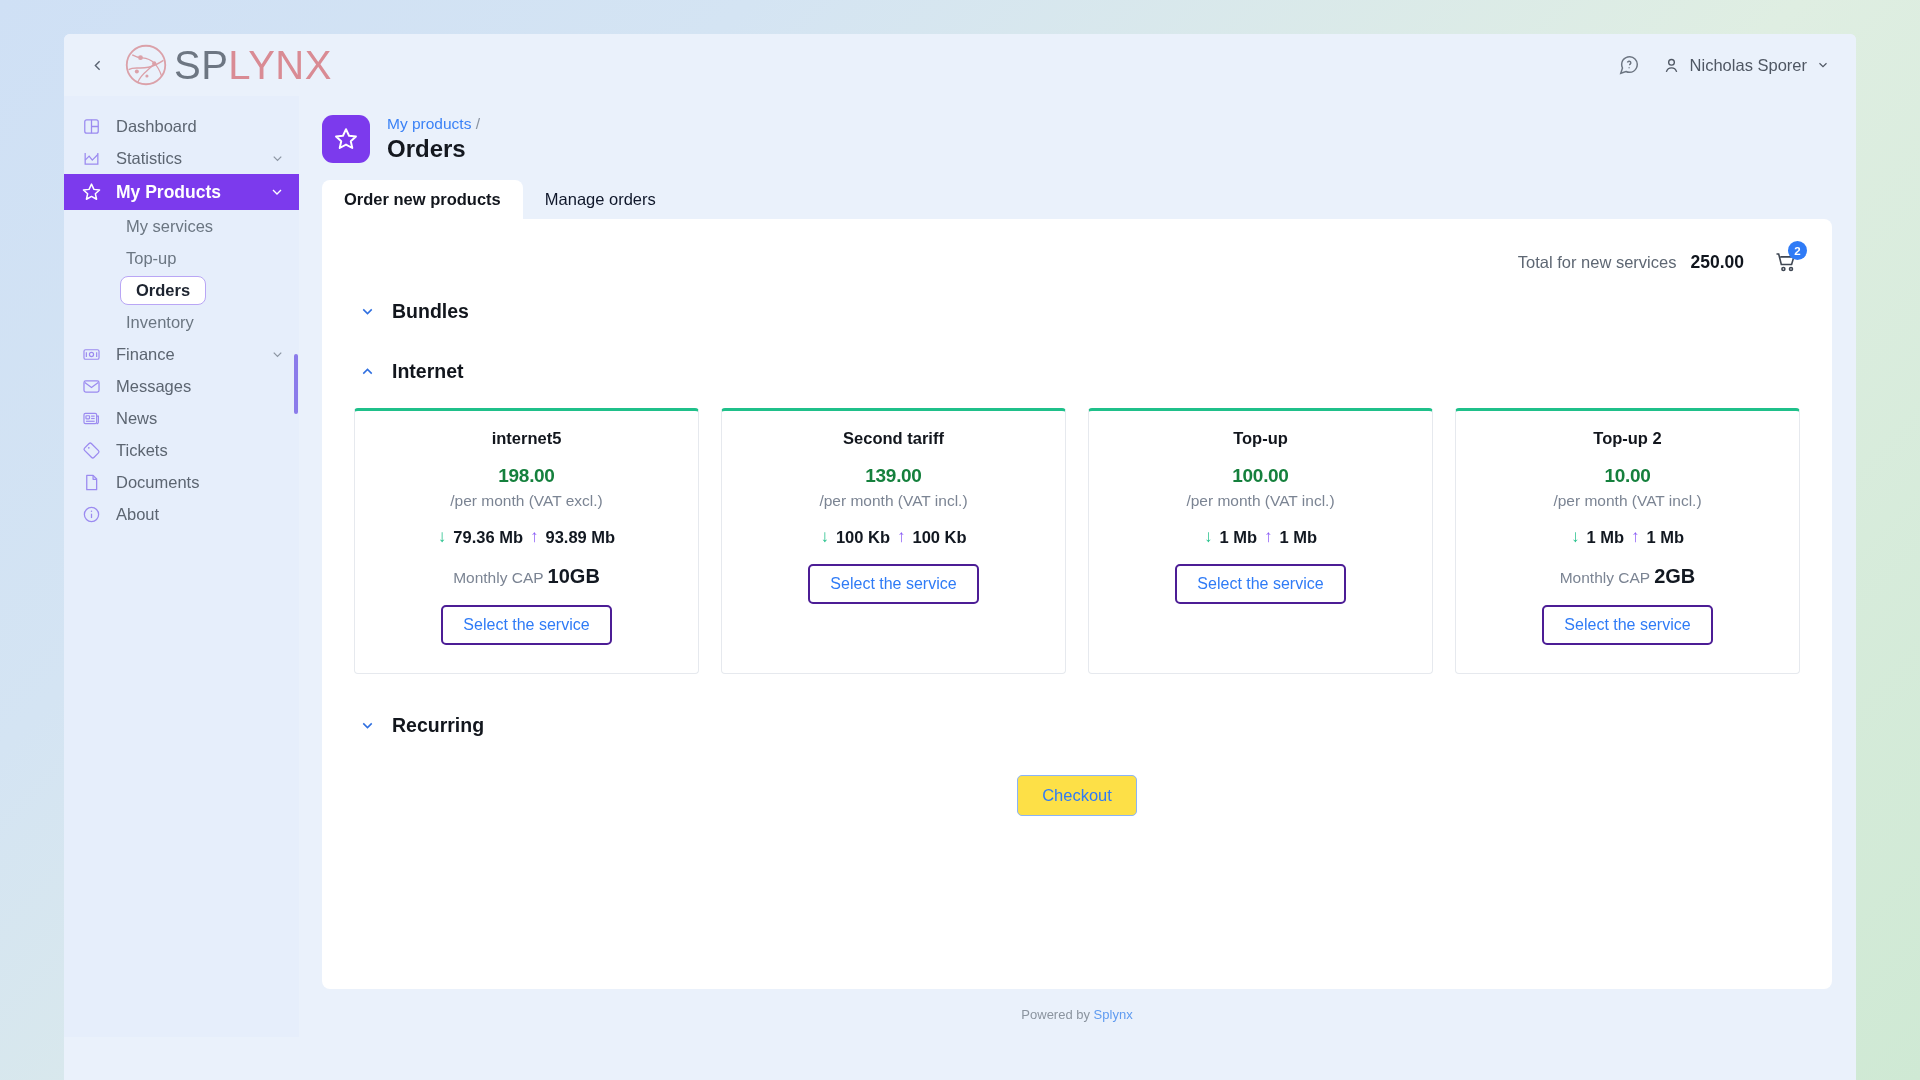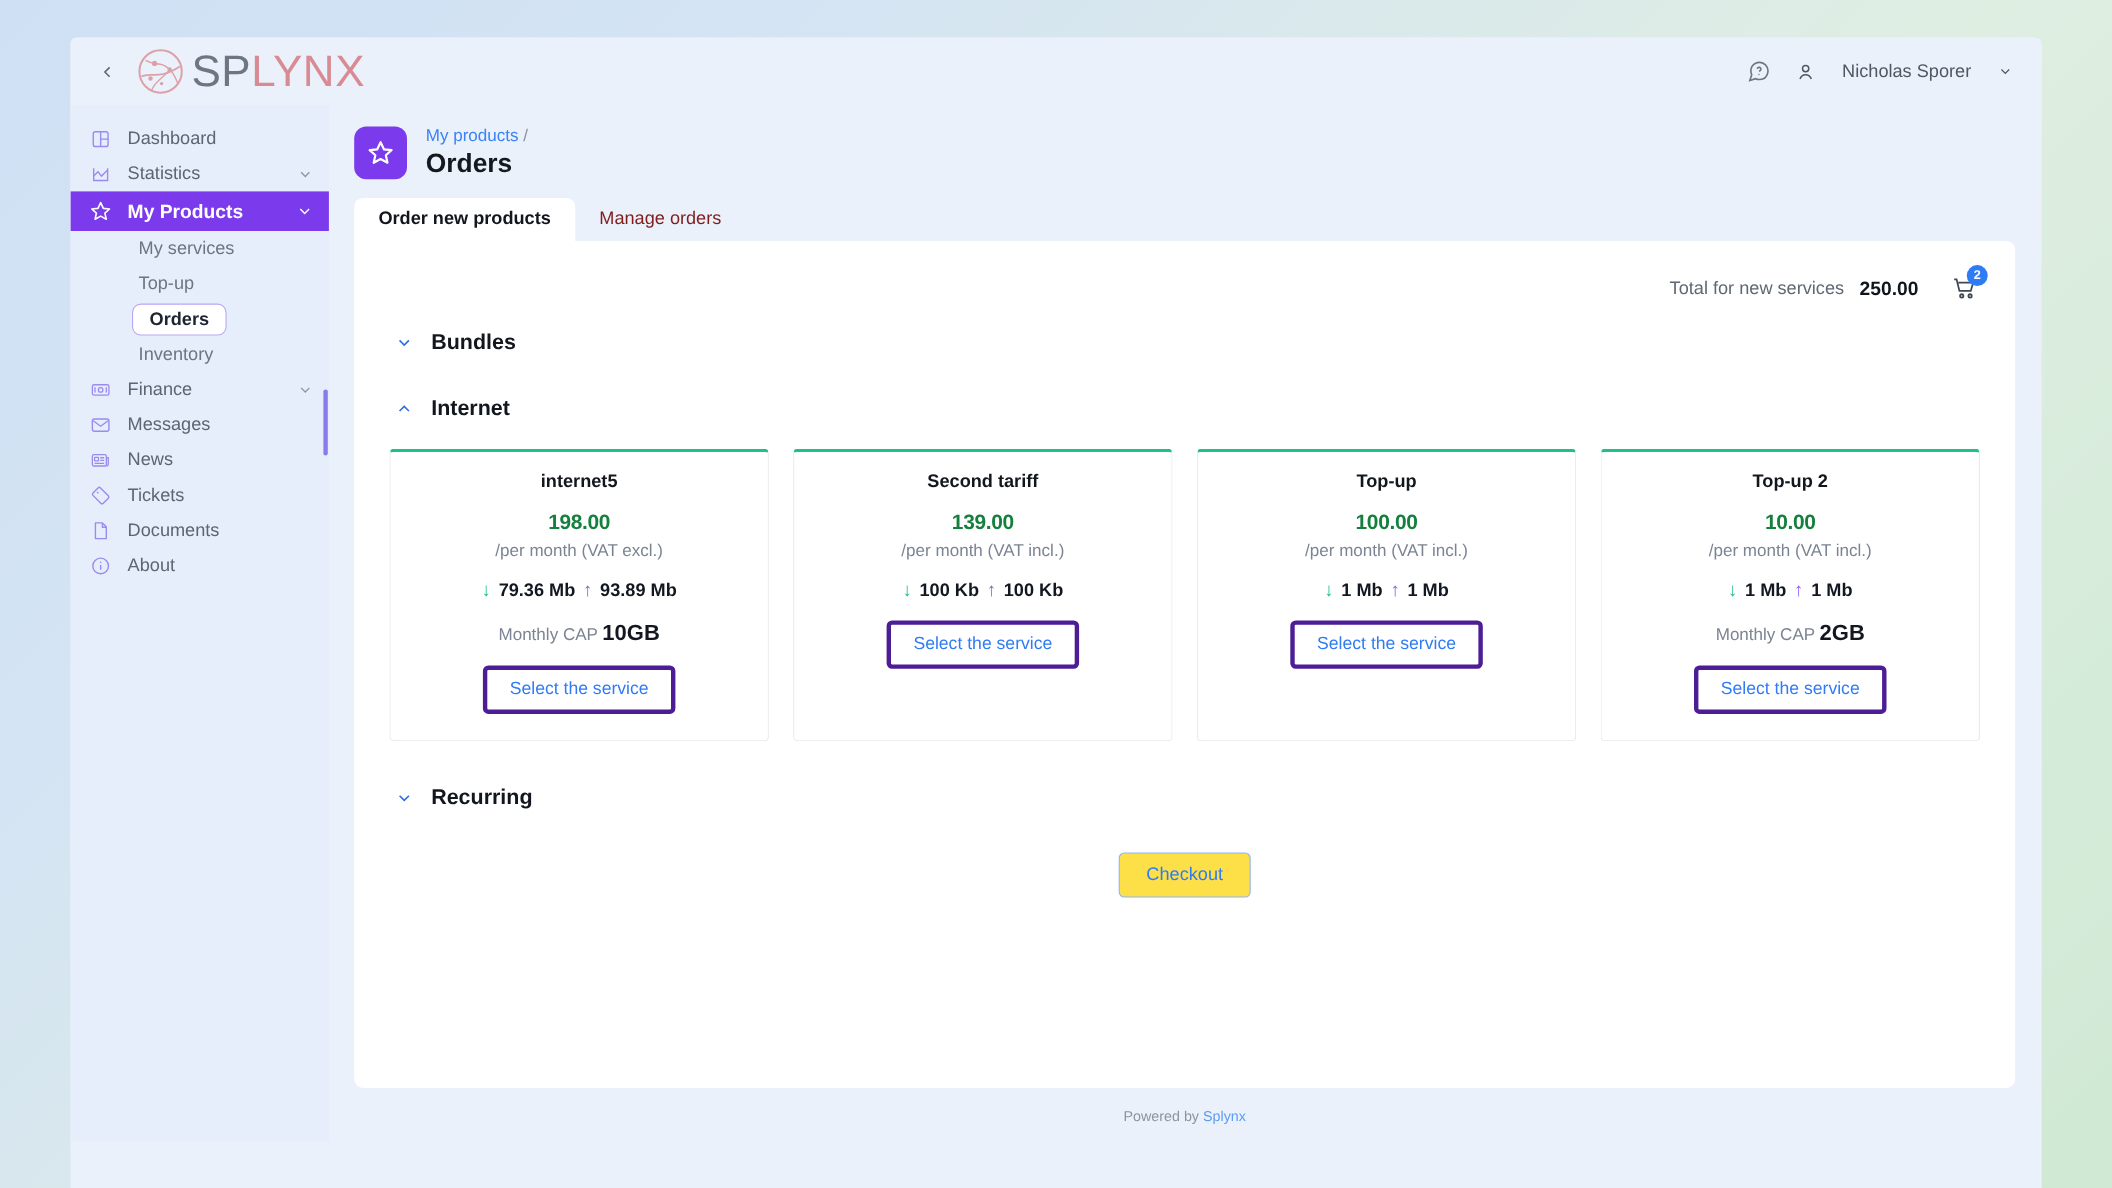--- a/index.html
+++ b/index.html
@@ -57,21 +57,21 @@
   .topbar-right {
     margin-left: auto;
     display: flex;
     align-items: center;
     gap: 22px;
   }
   .help-icon { color: #6d7682; cursor: pointer; display:flex; }
   .user-chip {
     display: flex;
     align-items: center;
-    gap: 24px;
+    gap: 9px;
     color: #4f5763;
     font-size: 16.5px;
     cursor: pointer;
   }
 
   
   .body-row { display: flex; height: calc(100% - 62px); }
 
   
   .sidebar {
@@ -160,21 +160,21 @@
   }
   .crumb-line { font-size: 15.5px; color: #8a93a0; line-height: 1.25; }
   .crumb-link { color: #3b82f6; cursor: pointer; }
   .page-title { font-size: 24px; font-weight: 700; color: #14181f; line-height: 1.2; margin-top: 1px; }
 
   
   .tabs { display: flex; align-items: flex-end; height: 42px; margin-top: 9px; }
   .tab {
     padding: 11px 22px 12px 22px;
     font-size: 16.5px;
-    color: #7f1d1d;
+    color: #0f172a;
     cursor: pointer;
     border-radius: 8px 8px 0 0;
     line-height: 1;
   }
   .tab.active {
     background: #ffffff;
     color: #12161d;
     font-weight: 700;
   }
 
@@ -255,21 +255,21 @@
     align-items: center;
     gap: 7px;
     justify-content: center;
   }
   .arr-down { color: #22c08a; font-weight: 400; font-size: 17px; }
   .arr-up { color: #8b5cf6; font-weight: 400; font-size: 17px; }
   .pcard-cap { margin-top: 18px; font-size: 15.5px; color: #7b8493; }
   .pcard-cap b { color: #121821; font-size: 20px; margin-left: 4px; }
   .btn-outline {
     margin-top: 17px;
-    border: 4px solid #4c1d95;
+    border: 2px solid #4c1d95;
     border-radius: 5px;
     background: #fff;
     color: #2f7bf6;
     font-size: 16px;
     padding: 9px 20px;
     cursor: pointer;
     font-family: "Liberation Sans", sans-serif;
   }
   .checkout-row { display: flex; justify-content: center; margin-top: 30px; }
   .btn-checkout {

